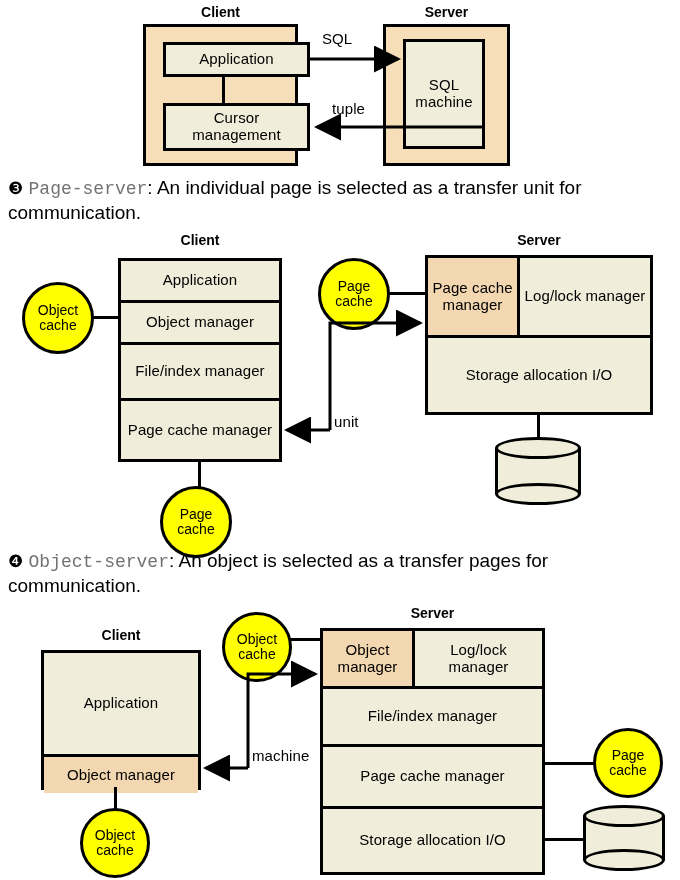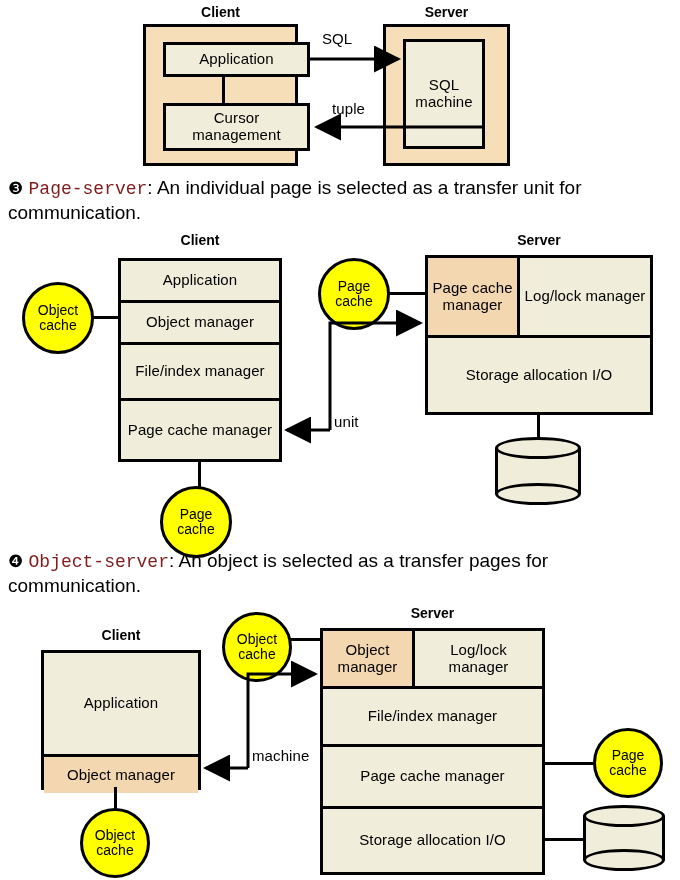--- a/index.html
+++ b/index.html
@@ -36,21 +36,21 @@
   .cyl{position:absolute;}
   .cyl .body{position:absolute;left:0;right:0;top:11px;bottom:11px;
              background:#f0eeda;border-left:3px solid #000;border-right:3px solid #000;}
   .cyl .top{position:absolute;left:0;right:0;top:0;height:22px;
             background:#f0eeda;border:3px solid #000;border-radius:50%;box-sizing:border-box;}
   .cyl .bot{position:absolute;left:0;right:0;bottom:0;height:22px;
             background:#f0eeda;border:3px solid #000;border-radius:50%;box-sizing:border-box;}
 
   
   .para{font-size:19px;line-height:1.25;}
-  .mono{font-family:"Liberation Mono","DejaVu Sans Mono",monospace;color:#7f1d1d;font-size:18px;}
+  .mono{font-family:"Liberation Mono","DejaVu Sans Mono",monospace;color:#737373;font-size:18px;}
   .bullet{font-size:17px;}
   .svgoverlay{position:absolute;left:0;top:0;width:680px;height:880px;pointer-events:none;}
 </style>
 </head>
 <body>
 
 <div class="stage">
 
   <div class="abs hdr" style="left:143px;top:4px;width:155px;">Client</div>
   <div class="abs hdr" style="left:383px;top:4px;width:127px;">Server</div>

